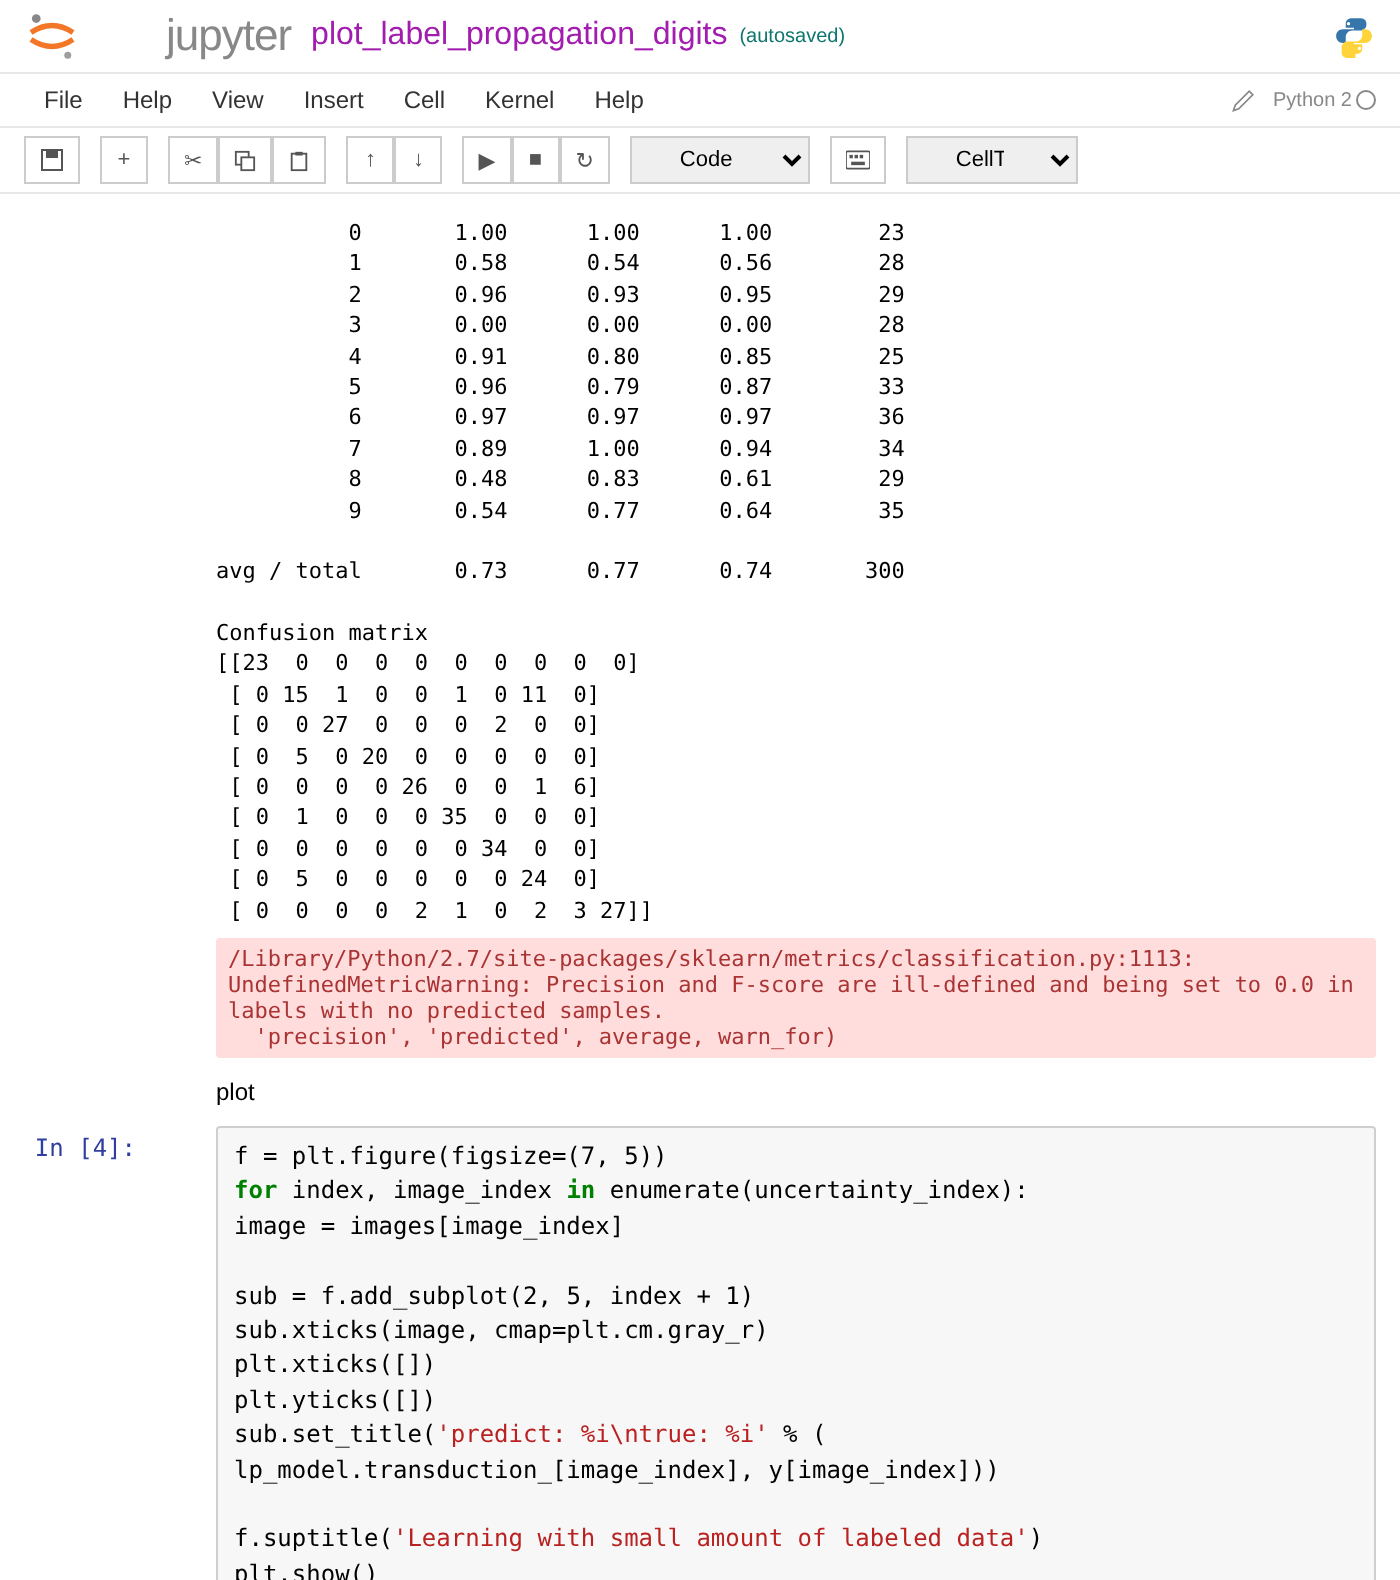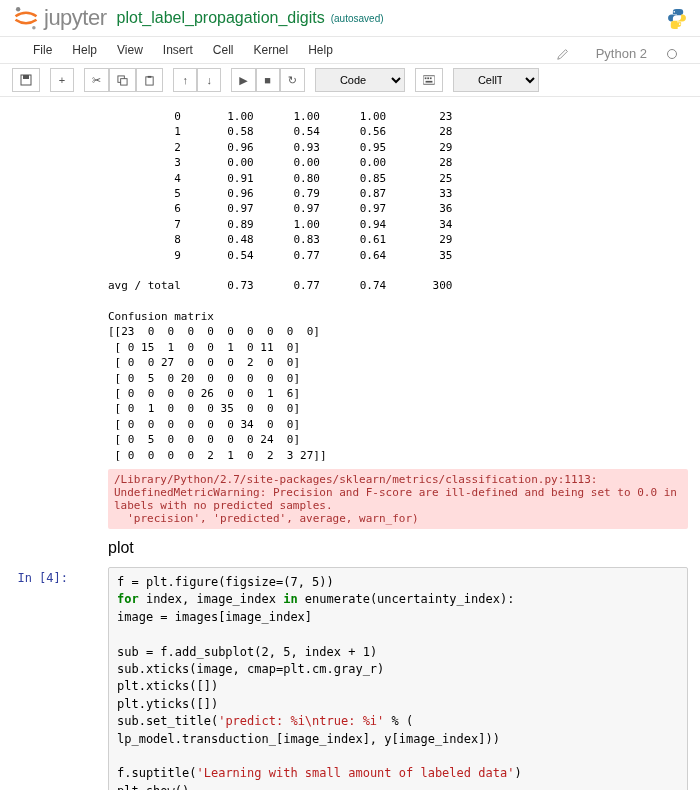--- a/index.html
+++ b/index.html
@@ -1,40 +1,40 @@
 <!DOCTYPE html>
 <html><head>
 <meta charset="utf-8">
 <style>
 * { box-sizing: border-box; margin: 0; padding: 0; }
 body { font-family: "Helvetica Neue", Helvetica, Arial, sans-serif; font-size: 13px; color: #000; background: #fff; }
 .header { display: flex; align-items: center; padding: 4px 12px; border-bottom: 1px solid #e7e7e7; }
-.logo { display: flex; align-items: center; }
+.logo { display: flex; align-items: center; gap: 39px; }
 .logo-icon { width: 28px; height: 28px; margin-right: 4px; }
 .logo-text { font-size: 22px; color: #888; font-weight: 400; letter-spacing: -0.5px; }
-.nb-title { font-size: 16px; color: #15803d; margin-left: 10px; }
+.nb-title { font-size: 16px; color: #a21caf; margin-left: 10px; }
 .autosave { font-size: 10px; color: #0f766e; margin-left: 6px; }
 .spacer { flex: 1; }
 .py-logo { width: 22px; height: 22px; }
-.menubar { display: flex; align-items: flex-end; padding: 2px 23px; border-bottom: 1px solid #e7e7e7; font-size: 12px; }
+.menubar { display: flex; align-items: center; padding: 2px 12px; border-bottom: 1px solid #e7e7e7; font-size: 12px; }
 .menuitem { padding: 4px 10px; color: #333; cursor: pointer; }
-.kernel-label { margin-left: auto; color: #888; font-size: 13px; display: flex; align-items: center; gap: 20px; }
+.kernel-label { margin-left: auto; color: #888; font-size: 10px; display: flex; align-items: center; gap: 2px; }
 .kernel-ind { width: 10px; height: 10px; border: 1px solid #888; border-radius: 50%; }
 .edit-icon { width: 14px; height: 14px; margin-right: 6px; }
 .toolbar { display: flex; align-items: center; padding: 4px 12px; border-bottom: 1px solid #e7e7e7; gap: 2px; }
 .tb-group { display: flex; gap: 0; margin-right: 8px; }
 .tb-btn { border: 1px solid #ccc; background: #fff; padding: 3px 7px; font-size: 11px; cursor: pointer; color: #555; min-width: 24px; height: 24px; display: flex; align-items: center; justify-content: center; }
 .tb-select { border: 1px solid #ccc; font-size: 11px; height: 24px; padding: 0 20px; }
 .notebook { padding: 8px 0; }
 .cell { display: flex; padding: 2px 12px; }
 .prompt { width: 64px; text-align: right; padding: 4px 8px 0 0; font-family: monospace; font-size: 12px; color: #303F9F; flex-shrink: 0; }
 .cell-body { flex: 1; min-width: 0; margin-left: 32px; }
 .output-pre { font-family: monospace; font-size: 11px; white-space: pre; line-height: 1.4; padding: 2px 0; }
 .warning { background: #fdd; color: #a33; font-family: monospace; font-size: 11px; padding: 4px 6px; margin: 4px 0; white-space: pre-wrap; border-radius: 2px; }
-.plain-text { font-family: "Helvetica Neue", sans-serif; font-size: 16px; padding: 6px 0; }
+.plain-text { font-family: "Helvetica Neue", sans-serif; font-size: 12px; padding: 6px 0; }
 .code-input { background: #f7f7f7; border: 1px solid #cfcfcf; border-radius: 2px; padding: 6px 8px; font-family: monospace; font-size: 12px; line-height: 1.45; }
 .kw { color: #008000; font-weight: bold; }
 .num { color: #000; }
 .str { color: #BA2121; }
 </style>
 </head>
 <body>
 
 <div class="header">
   <div class="logo">

